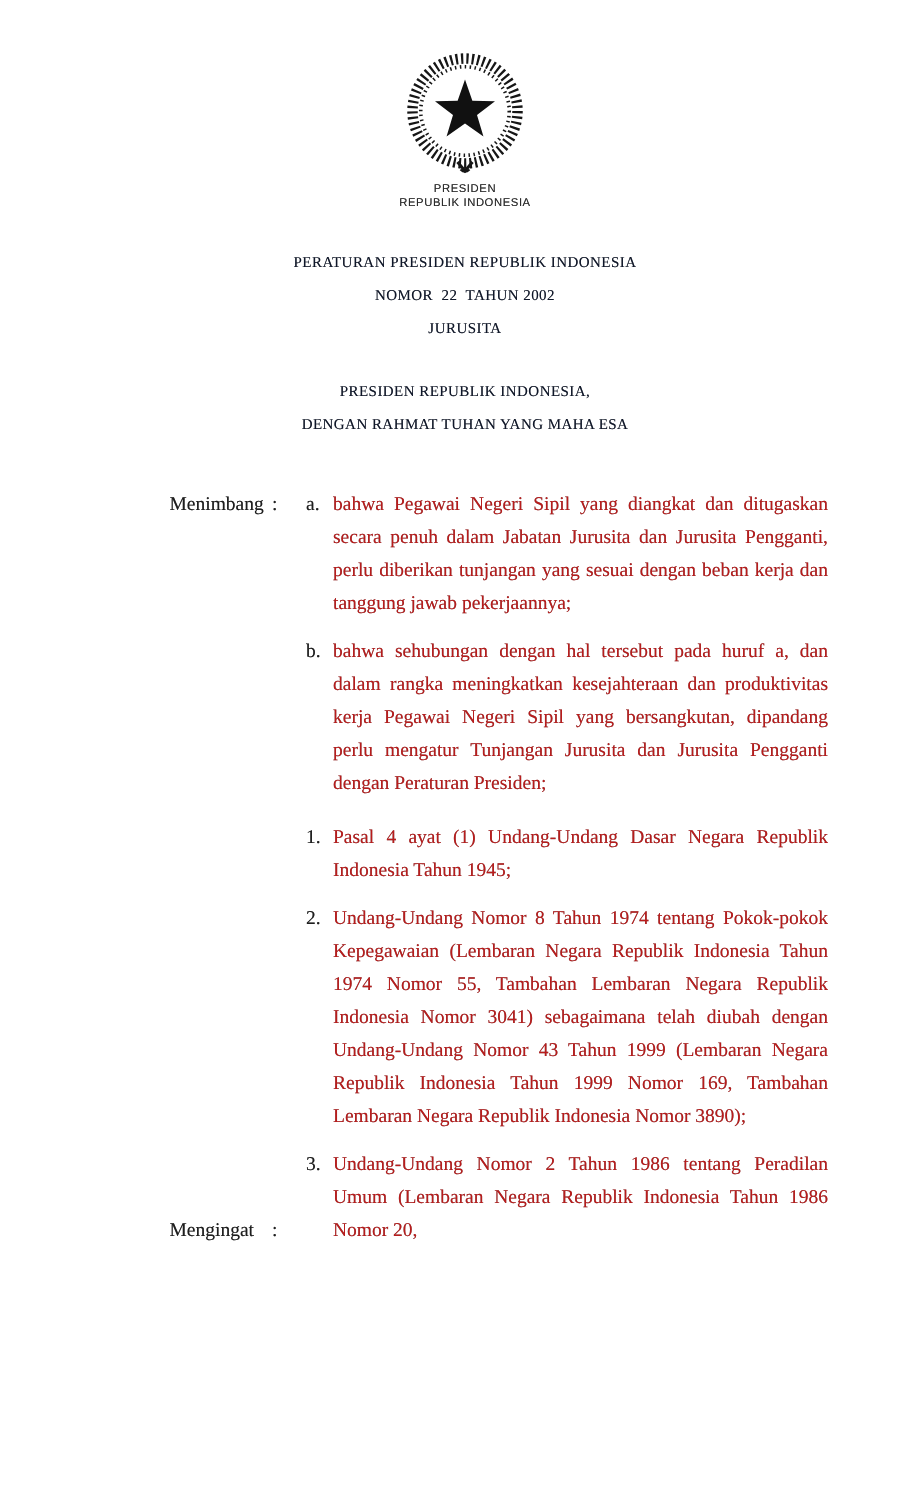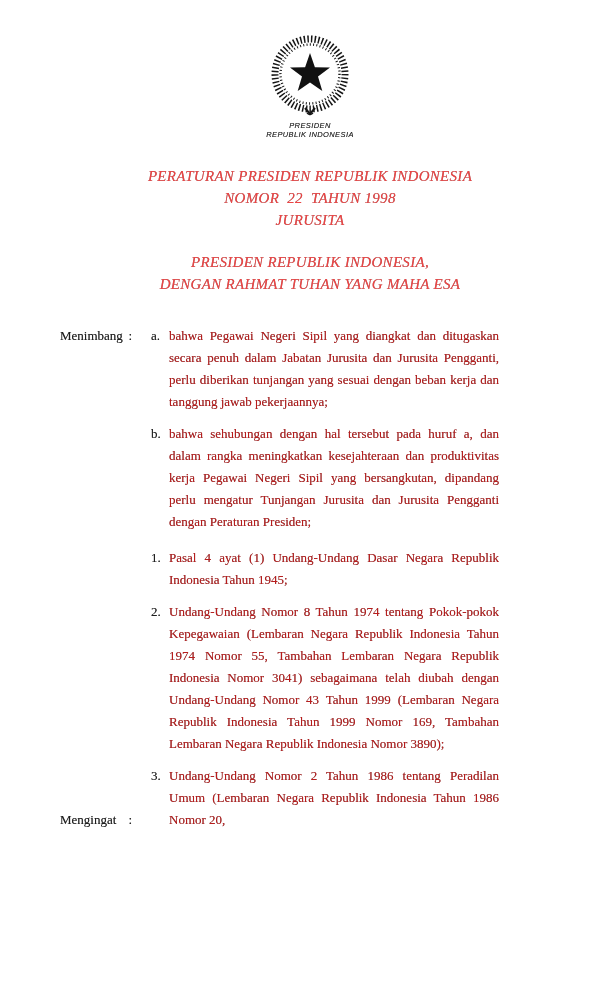--- a/index.html
+++ b/index.html
@@ -6,40 +6,40 @@
   body {
     width:612px; height:1008px;
     background:#ffffff;
     font-family:"Liberation Serif","DejaVu Serif",serif;
     color:#1e1e1e;
     overflow:hidden;
   }
   .page { width:612px; height:1008px; padding-top:34px; box-sizing:border-box; }
 
   
-  .centered { text-align:center; padding-left:8px;font-style:italic; }
+  .centered { text-align:center; padding-left:8px; }
   .seal-wrap { line-height:0; }
   .seal-svg { display:inline-block; }
   .org-line {
     font-family:"Liberation Sans","DejaVu Sans",sans-serif;
     font-size:7.5px; line-height:9px; letter-spacing:0.4px;
     color:#2b2b2b;
   }
   .org-block { margin-top:3px; }
 
   
   .title-block { margin-top:26px; }
   .title-line {
-    font-size:15px; line-height:22px; letter-spacing:0.3px;
-    white-space:pre-wrap; color:#ef4444;
+    font-size:10px; line-height:22px; letter-spacing:0.3px;
+    white-space:pre-wrap; color:#0f172a;
   }
   .preamble-block { margin-top:20px; }
 
   
-  .sections { margin-top:30px; padding-left:60px; }
+  .sections { margin-top:30px; padding-left:113px; }
   .section { display:flex; align-items:flex-start; }
   .section + .section { margin-top:14px;align-items:flex-end; }
   .label-col {
     width:72px; flex:0 0 72px; margin-right:19px;
     display:flex; justify-content:space-between;
     font-size:13px; line-height:22px;
   }
   .items { flex:0 0 auto; }
   .item { display:flex; align-items:flex-start; }
   .item + .item { margin-top:10px; }
@@ -71,21 +71,21 @@
       </svg>
     </span>
     <div class="org-block">
       <div class="org-line">PRESIDEN</div>
       <div class="org-line">REPUBLIK INDONESIA</div>
     </div>
   </div>
 
   <div class="centered title-block">
     <div class="title-line">PERATURAN PRESIDEN REPUBLIK INDONESIA</div>
-    <div class="title-line">NOMOR  22  TAHUN 1998</div>
+    <div class="title-line">NOMOR  22  TAHUN 2002</div>
     <div class="title-line">JURUSITA</div>
   </div>
 
   <div class="centered preamble-block">
     <div class="title-line">PRESIDEN REPUBLIK INDONESIA,</div>
     <div class="title-line">DENGAN RAHMAT TUHAN YANG MAHA ESA</div>
   </div>
 
   <div class="sections">
 

